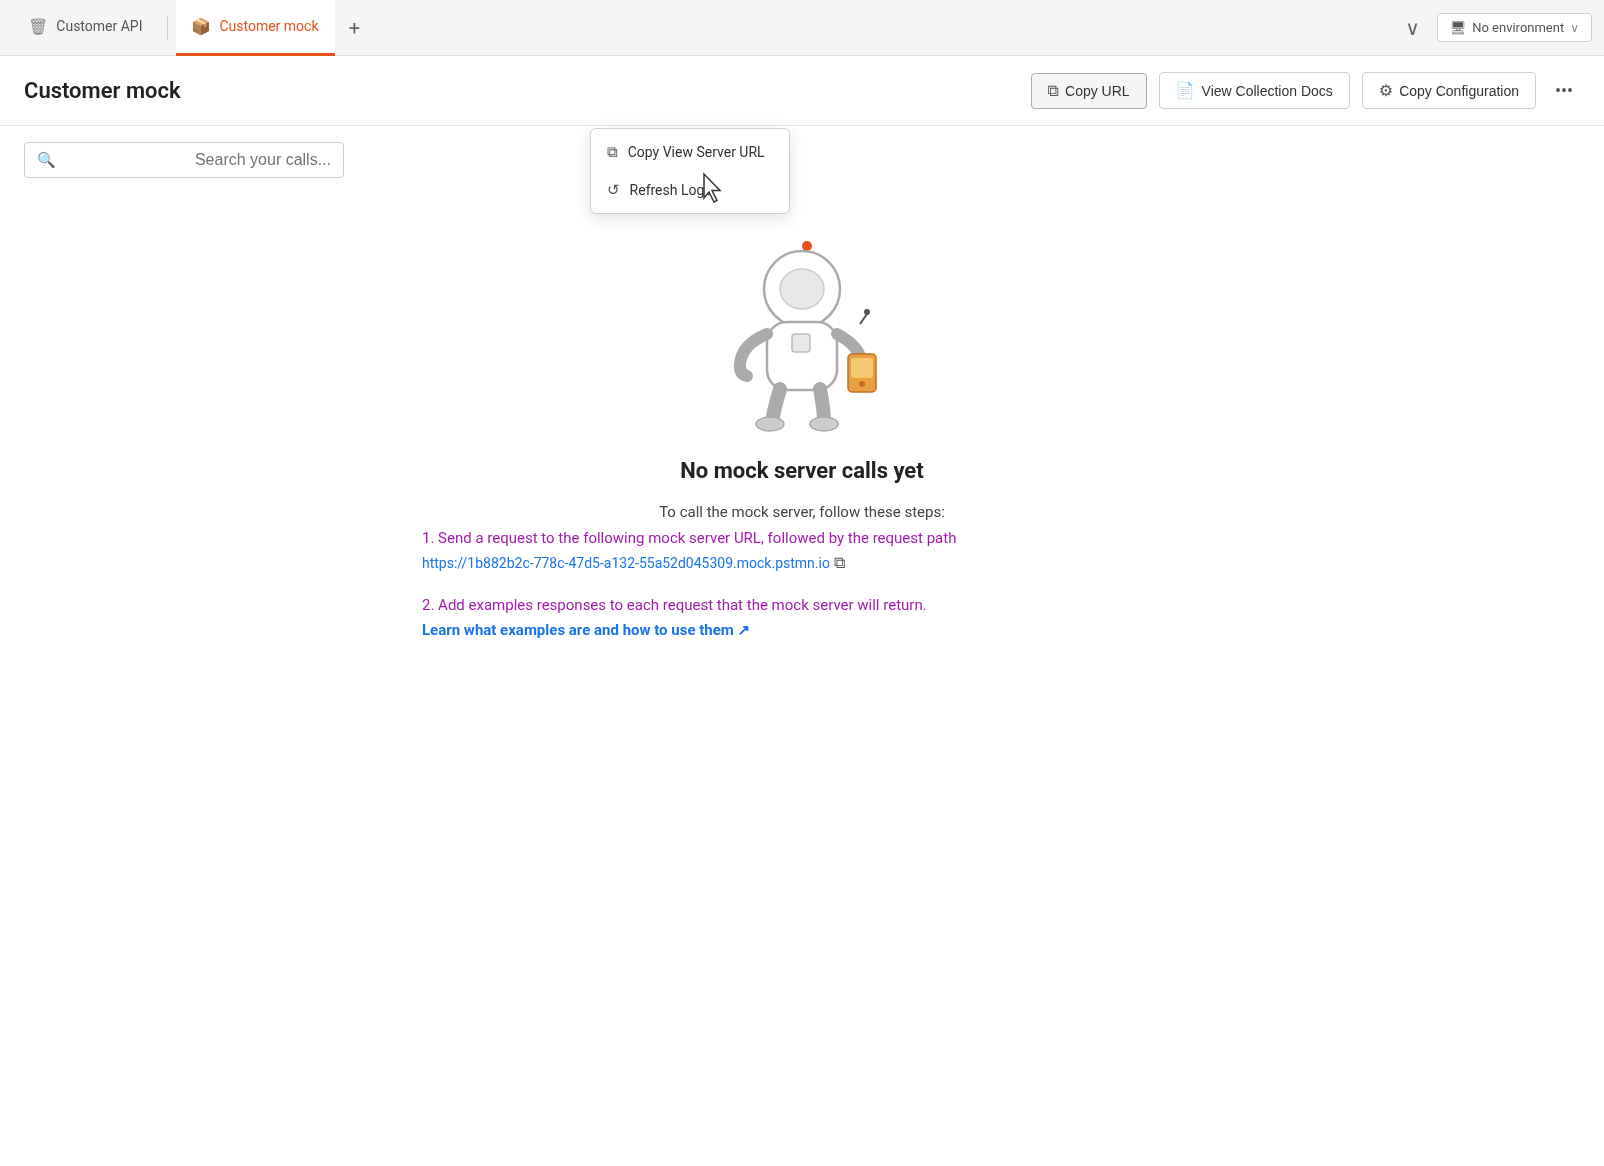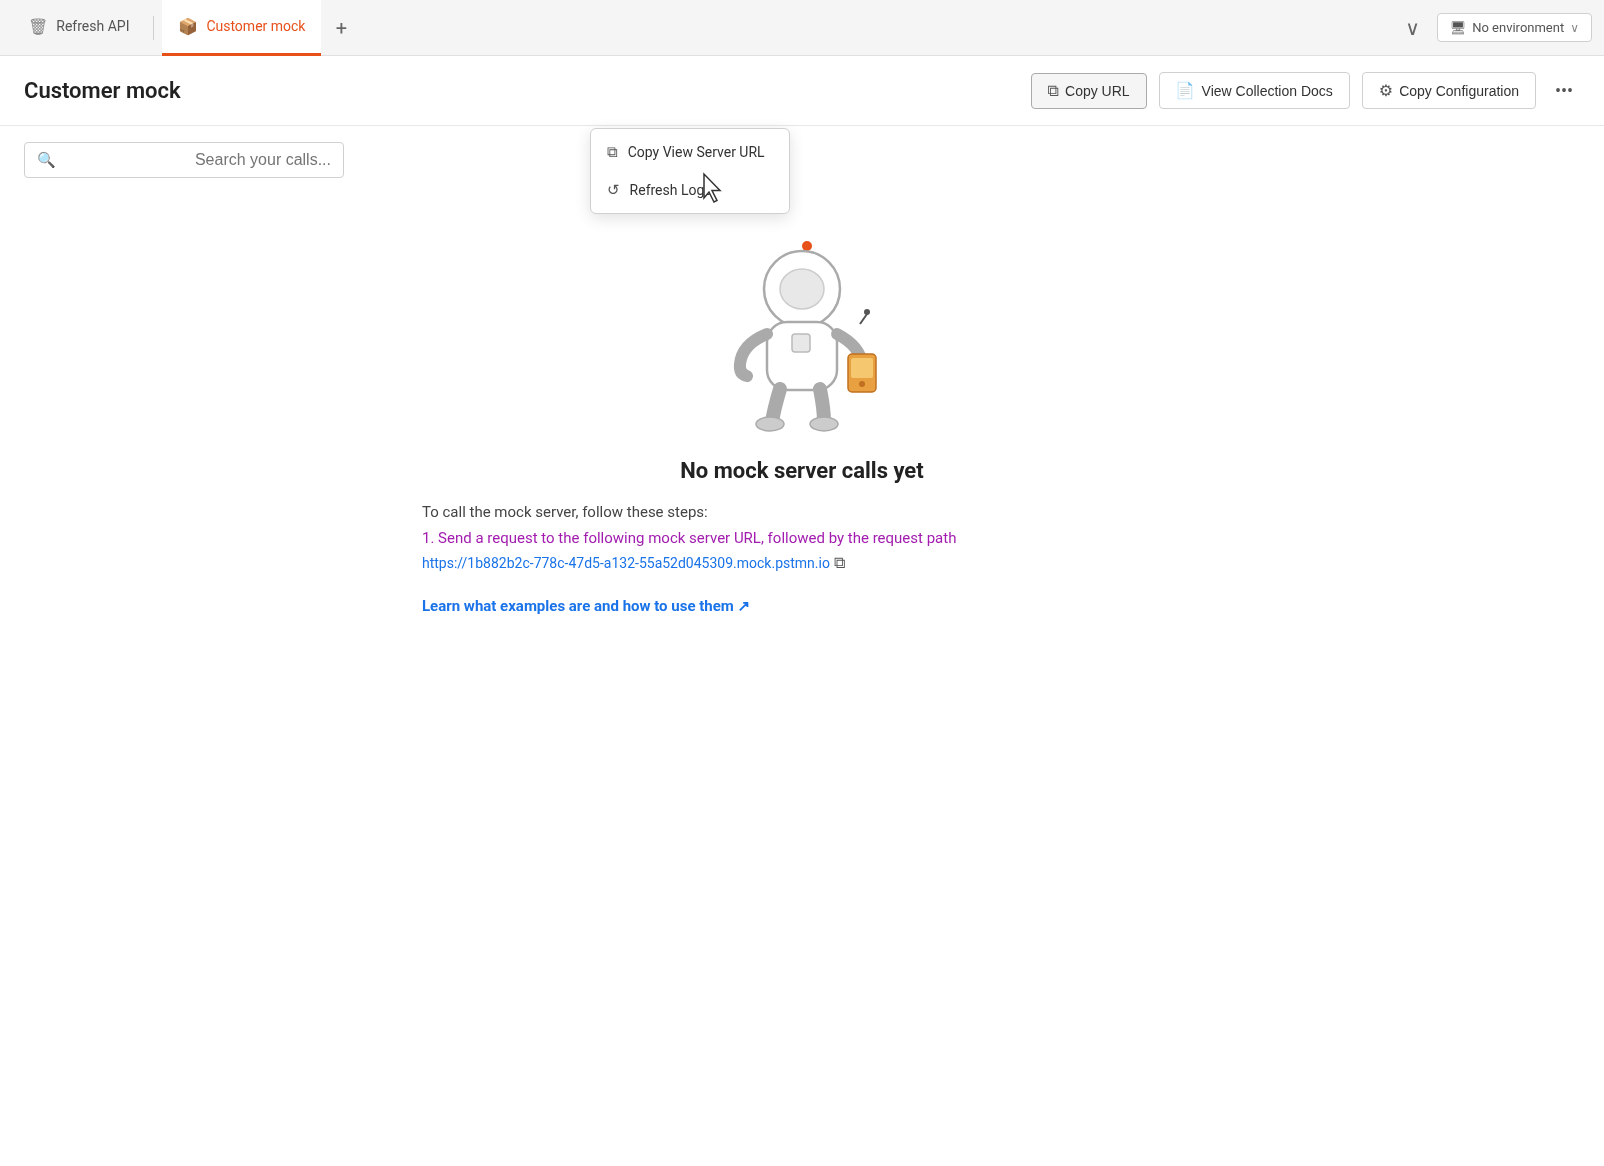--- a/index.html
+++ b/index.html
@@ -195,21 +195,21 @@
     .empty-title {
       font-size: 22px;
       font-weight: 700;
       color: #222;
       margin-bottom: 20px;
     }
     .empty-description {
       font-size: 15px;
       color: #444;
       margin-bottom: 8px;
-      text-align: left;
+      text-align: center;
       max-width: 760px;
       width: 100%;
     }
     .steps-container {
       max-width: 760px;
       width: 100%;
     }
     .step {
       margin-bottom: 24px;
     }
@@ -252,21 +252,21 @@
       pointer-events: none;
       z-index: 200;
     }
   </style>
 </head>
 <body>
 
 <div class="tab-bar">
   <div class="tab">
     <span class="tab-icon">🗑</span>
-    <span>Refresh API</span>
+    <span>Customer API</span>
   </div>
   <div class="tab-separator"></div>
   <div class="tab active">
     <span class="tab-icon">📦</span>
     <span>Customer mock</span>
   </div>
   <div class="tab-add">
     <span>+</span>
   </div>
   <div class="tab-bar-right">
@@ -366,20 +366,21 @@
 
       <div class="step">
         <p class="step-text">1. Send a request to the following mock server URL, followed by the request path</p>
         <a class="mock-url-link" href="#">
           <span>https://1b882b2c-778c-47d5-a132-55a52d045309.mock.pstmn.io</span>
         </a>
         <span class="copy-icon-small">⧉</span>
       </div>
 
       <div class="step">
+        <p class="step-text">2. Add examples responses to each request that the mock server will return.</p>
         <a class="learn-link" href="#">
           <span>Learn what examples are and how to use them ↗</span>
         </a>
       </div>
     </div>
   </div>
 
   <div class="cursor">
     <svg width="24" height="32" viewBox="0 0 24 32" xmlns="http://www.w3.org/2000/svg">
       <path d="M4 2 L4 26 L9 20 L14 30 L17 28.5 L12 18.5 L20 18.5 Z" fill="white" stroke="#333" stroke-width="1.5"></path>

